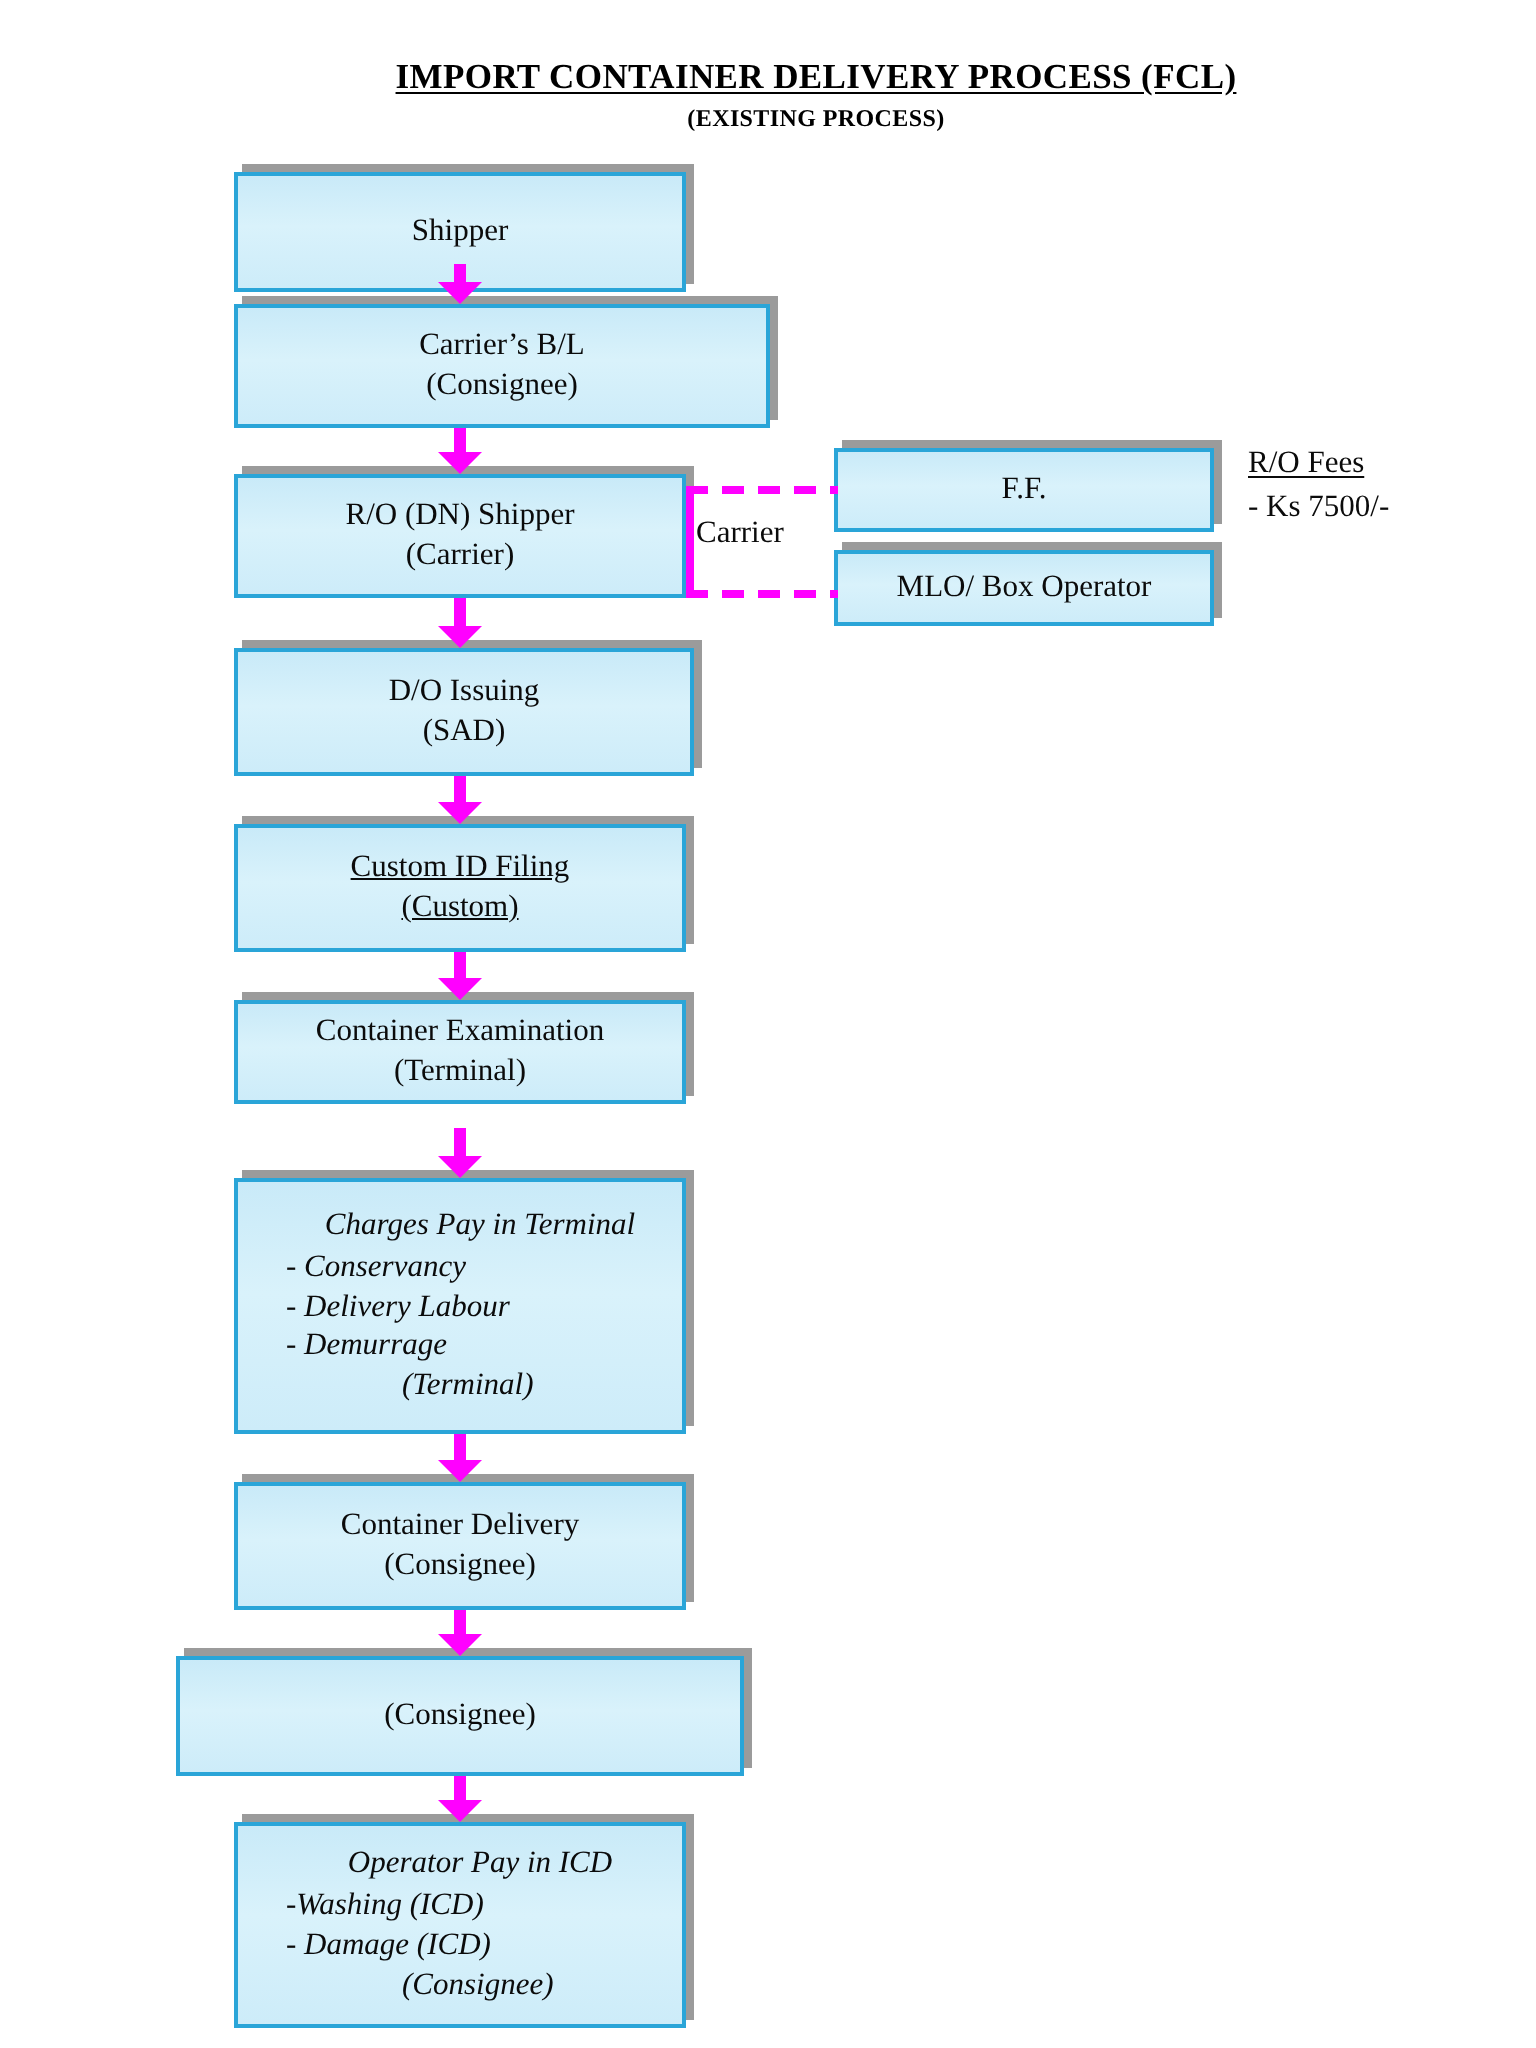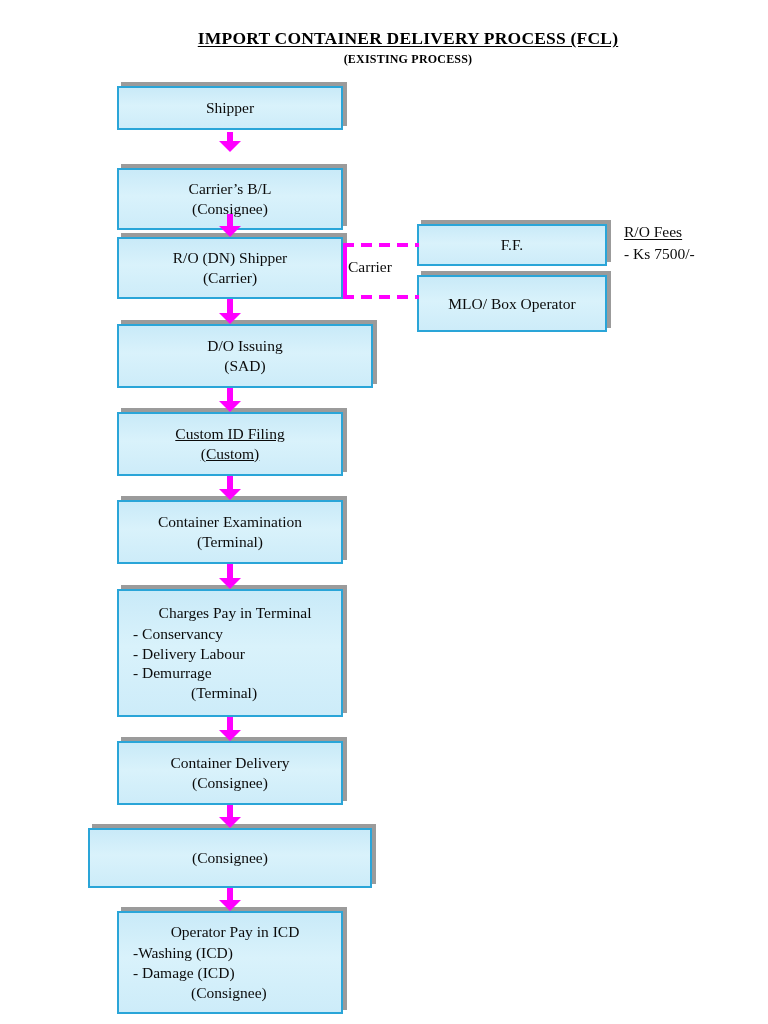--- a/index.html
+++ b/index.html
@@ -61,21 +61,22 @@
     color: #0b0b0b;
     padding: 2px 4px;
   }
   .node .ln { display: block; white-space: nowrap; }
 
   
   .node.listbox {
     align-items: flex-start;
     justify-content: center;
     text-align: left;
-    padding-left: 14px;
+    padding-left: 24px;
+    font-style: italic;
   }
   .node.listbox .hd {
     display: block;
     width: 100%;
     text-align: center;
     white-space: nowrap;
     margin-bottom: 1px;
   }
   .node.listbox .li { display: block; white-space: nowrap; }
   .node.listbox .ft {
@@ -133,45 +134,45 @@
   .label.u { text-decoration: underline; text-underline-offset: 2px; }
 </style>
 </head>
 <body>
 
 <div id="title-block">
   <span id="title-line1">IMPORT CONTAINER DELIVERY PROCESS (FCL)</span>
   <span id="title-line2">(EXISTING PROCESS)</span>
 </div>
 
-<div class="node" style="left:117px; top:86px; width:226px; height:44px;">
+<div class="node" style="left:117px; top:86px; width:226px; height:60px;">
   <span class="ln">Shipper</span>
 </div>
 
-<div class="node" style="left:117px; top:152px; width:226px; height:62px;margin-top:16px;">
+<div class="node" style="left:117px; top:152px; width:268px; height:62px;">
   <span class="ln">Carrier’s B/L</span>
   <span class="ln">(Consignee)</span>
 </div>
 
 <div class="node" style="left:117px; top:237px; width:226px; height:62px;">
   <span class="ln">R/O  (DN) Shipper</span>
   <span class="ln">(Carrier)</span>
 </div>
 
-<div class="node" style="left:117px; top:324px; width:256px; height:64px;">
+<div class="node" style="left:117px; top:324px; width:230px; height:64px;">
   <span class="ln">D/O Issuing</span>
   <span class="ln">(SAD)</span>
 </div>
 
 <div class="node" style="left:117px; top:412px; width:226px; height:64px;text-decoration:underline;">
   <span class="ln">Custom ID Filing</span>
   <span class="ln">(Custom)</span>
 </div>
 
-<div class="node" style="left:117px; top:500px; width:226px; height:64px;">
+<div class="node" style="left:117px; top:500px; width:226px; height:52px;">
   <span class="ln">Container Examination</span>
   <span class="ln">(Terminal)</span>
 </div>
 
 <div class="node listbox" style="left:117px; top:589px; width:226px; height:128px;">
   <span class="hd">Charges Pay in Terminal</span>
   <span class="li">- Conservancy</span>
   <span class="li">- Delivery Labour</span>
   <span class="li">- Demurrage</span>
   <span class="ft">(Terminal)</span>
@@ -190,21 +191,21 @@
   <span class="hd">Operator Pay in ICD</span>
   <span class="li">-Washing (ICD)</span>
   <span class="li">- Damage (ICD)</span>
   <span class="ft">(Consignee)</span>
 </div>
 
 <div class="node" style="left:417px; top:224px; width:190px; height:42px;">
   <span class="ln">F.F.</span>
 </div>
 
-<div class="node" style="left:417px; top:275px; width:190px; height:57px;">
+<div class="node" style="left:417px; top:275px; width:190px; height:38px;">
   <span class="ln">MLO/ Box Operator</span>
 </div>
 
 <div class="arrow" style="left:219px; top:132px; height:20px;">
   <div class="shaft" style="height:9px;"></div>
   <div class="head" style="top:9px;"></div>
 </div>
 
 <div class="arrow" style="left:219px; top:214px; height:23px;">
   <div class="shaft" style="height:12px;"></div>

